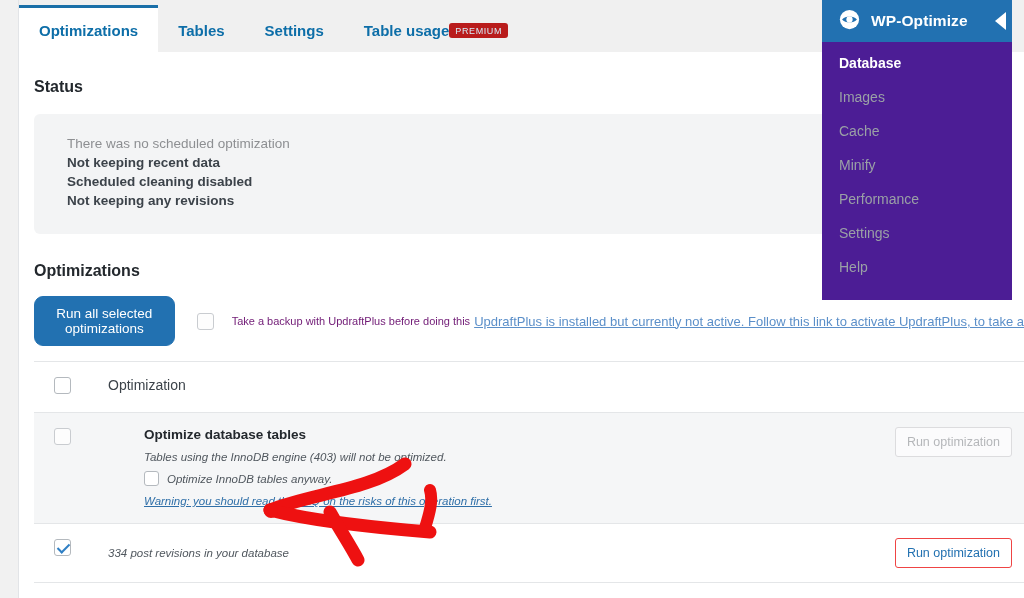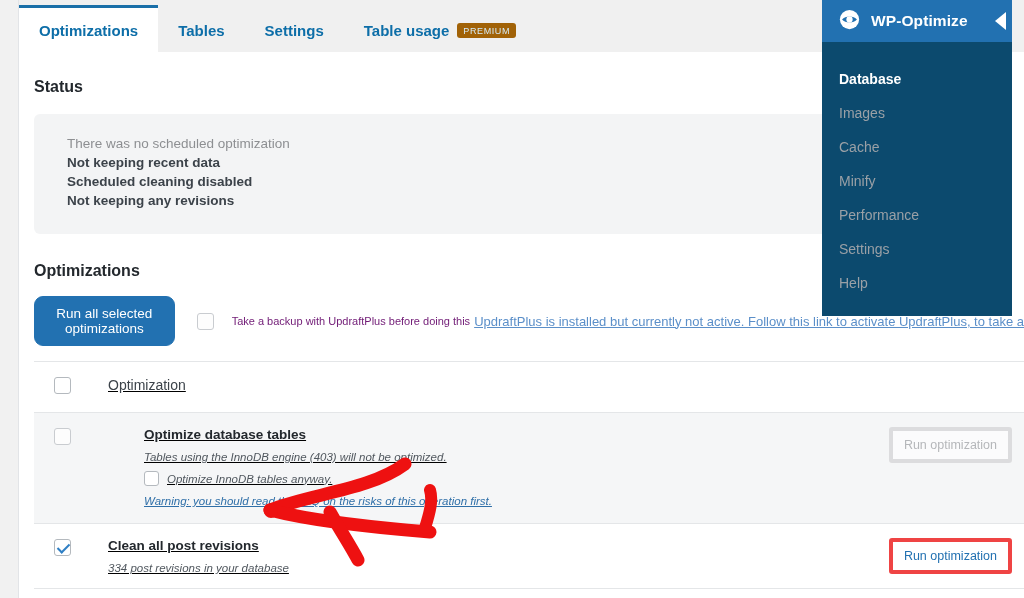--- a/index.html
+++ b/index.html
@@ -34,22 +34,22 @@
     white-space: nowrap;
   }
   .tab.active {
     background: #ffffff;
     color: #0d6ea8;
     border-top: 3px solid #1a6fa8;
     height: 47px;
   }
   .badge {
     display: inline-block;
-    margin-left: 8px;
-    background: #a16207;
+    margin-left: 0;
+    background: #b91c1c;
     color: #d6ecf8;
     font-size: 9px;
     font-weight: normal;
     letter-spacing: 0.6px;
     padding: 3px 6px 2px 6px;
     border-radius: 3px;
     vertical-align: middle;
   }
 
   
@@ -97,51 +97,51 @@
   .backup-label { font-size: 11px; color: #701a75; margin-left: 18px; }
   .backup-link { color: #5b8fc9; text-decoration: underline; font-size: 13px; margin-left: 4px; }
 
   
   .opt-table { margin-top: 15px; margin-right: 0px; border-top: 1px solid #e4e6e8; }
   .opt-row { display: flex; align-items: flex-start; border-bottom: 1px solid #e4e6e8; padding: 14px 12px 14px 20px; position: relative; }
   .opt-row.head { background: #fff; padding-top: 14px; padding-bottom: 14px; }
   .opt-row.shade { background: #f5f6f7; gap: 36px; }
   .opt-row.plain { background: #ffffff; }
   .cb-cell { width: 54px; flex: none; padding-top: 1px; }
-  .opt-main { flex: 1 1 auto; min-width: 0; text-decoration: underline; }
+  .opt-main { flex: 1 1 auto; min-width: 0; }
   .col-head { font-size: 14px; color: #3c434a; }
   .opt-title { font-size: 13.5px; font-weight: bold; color: #23282d; }
   .opt-sub { font-size: 11.5px; font-style: italic; color: #50575e; margin-top: 9px; }
   .sub-cb-line { display: flex; align-items: center; margin-top: 8px; text-align: center; }
   .sub-cb-line .cb { width: 15px; height: 15px; }
   .sub-cb-label { font-size: 11.5px; font-style: italic; color: #50575e; margin-left: 8px; }
   .warn-link {
     display: inline-block; margin-top: 9px;
     font-size: 11.5px; font-style: italic; color: #2f6fa8;
     text-decoration: underline;
   }
   .btn-cell { flex: none; width: 140px; display: flex; justify-content: flex-end; padding-top: 0px; }
   .run-btn {
     font-size: 12.5px; padding: 7px 11px;
     border-radius: 3px; background: #fff; cursor: pointer;
-    border: 4px solid #ef4444; color: #2271b1;
+    border: 1px solid #ef4444; color: #2271b1;
     font-family: "Liberation Sans", sans-serif;
     white-space: nowrap;
   }
   .run-btn.disabled { border-color: #dcdcde; color: #b5b7ba; background: #fbfbfc; cursor: default; }
 
   
   .flyout { position: absolute; right: 12px; top: 0; width: 190px; z-index: 30; }
   .flyout-head {
     height: 42px; background: #2271b1; display: flex; align-items: center;
     padding-left: 17px; color: #fff; position: relative;
   }
   .flyout-title { font-size: 15.5px; font-weight: bold; margin-left: 11px; letter-spacing: .1px; }
   .chev { position: absolute; right: 0px; top: 11px; }
-  .flyout-body { background: #0c4a6e; padding: 20px 0 16px 0; min-height: 232px; }
+  .flyout-body { background: #4c1d95; padding: 4px 0 16px 0; min-height: 232px; }
   .fl-item {
     font-size: 14px; color: #9aa0a6; padding: 9px 0 9px 17px; cursor: pointer;
     line-height: 16px;
   }
   .fl-item.active { color: #ffffff; font-weight: bold; }
 
   
   .arrow { position: absolute; left: 230px; top: 450px; width: 230px; height: 120px; pointer-events: none; z-index: 40; }
 </style>
 </head>
@@ -204,21 +204,20 @@
                 <span class="cb"></span>
                 <span class="sub-cb-label">Optimize InnoDB tables anyway.</span>
               </div><a class="warn-link" href="#">Warning: you should read the FAQ on the risks of this operation first.</a></div>
             <div class="btn-cell">
               <button class="run-btn disabled">Run optimization</button>
             </div>
           </div>
           <div class="opt-row plain">
             <div class="cb-cell"><span class="cb checked"></span></div>
             <div class="opt-main">
-              <div class="opt-title">Clean all post revisions</div>
               <div class="opt-sub">334 post revisions in your database</div>
             </div>
             <div class="btn-cell">
               <button class="run-btn">Run optimization</button>
             </div>
           </div>
         </div>
 
     </div>
   </div>

